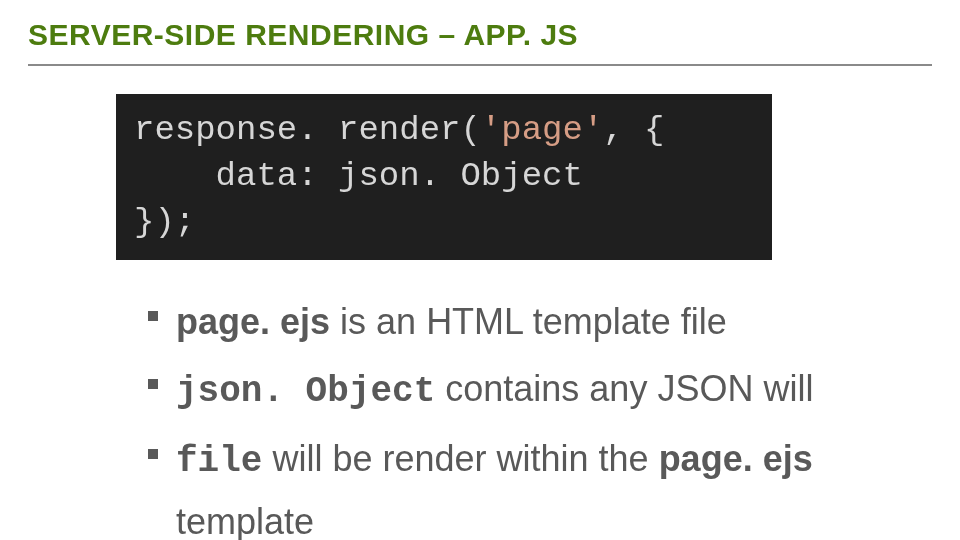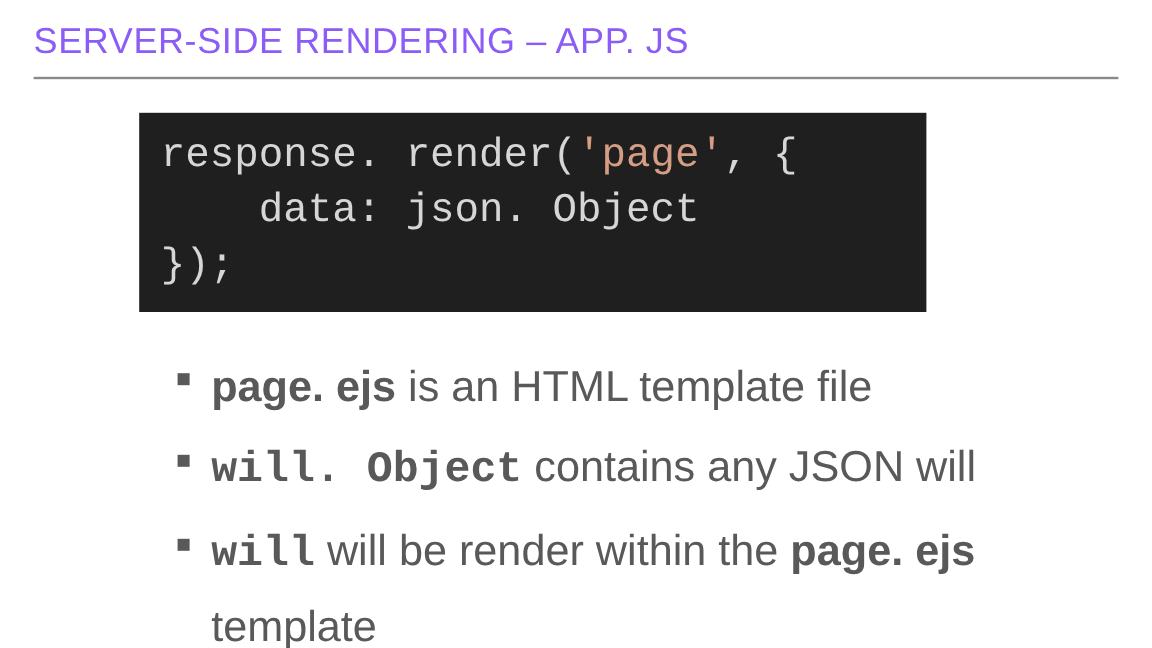--- a/index.html
+++ b/index.html
@@ -8,22 +8,22 @@
     height: 540px;
     background: #ffffff;
     font-family: Arial, Helvetica, sans-serif;
     overflow: hidden;
   }
   .slide {
     padding: 18px 28px 0 28px;
   }
   .title {
     font-size: 30px;
-    font-weight: normal;
-    color: #8b5cf6;
+    font-weight: bold;
+    color: #4d7c0f;
     letter-spacing: 0.5px;
     padding-bottom: 10px;
   }
   .rule {
     height: 2px;
     background: #8a8a8a;
     margin-top: 2px;
     margin-bottom: 28px;
   }
   .code-block {
@@ -74,20 +74,20 @@
 
   <div class="code-block"><span class="tok-default">response. render(</span><span class="tok-string">'page'</span><span class="tok-default">, {</span>
 <span class="tok-default">    data: json. Object</span>
 <span class="tok-default">});</span></div>
 
   <ul class="bullets">
     <li>
       <span class="b">page. ejs</span><span> is an HTML template file</span>
     </li>
     <li>
-      <span class="b mono">will. Object</span><span> contains any JSON will</span>
+      <span class="b mono">json. Object</span><span> contains any JSON will</span>
     </li>
     <li>
-      <span class="b mono">will</span><span> will be render within the </span><span class="b">page. ejs</span><span> template</span>
+      <span class="b mono">file</span><span> will be render within the </span><span class="b">page. ejs</span><span> template</span>
     </li>
   </ul>
 
 </div>
 
 </body></html>

